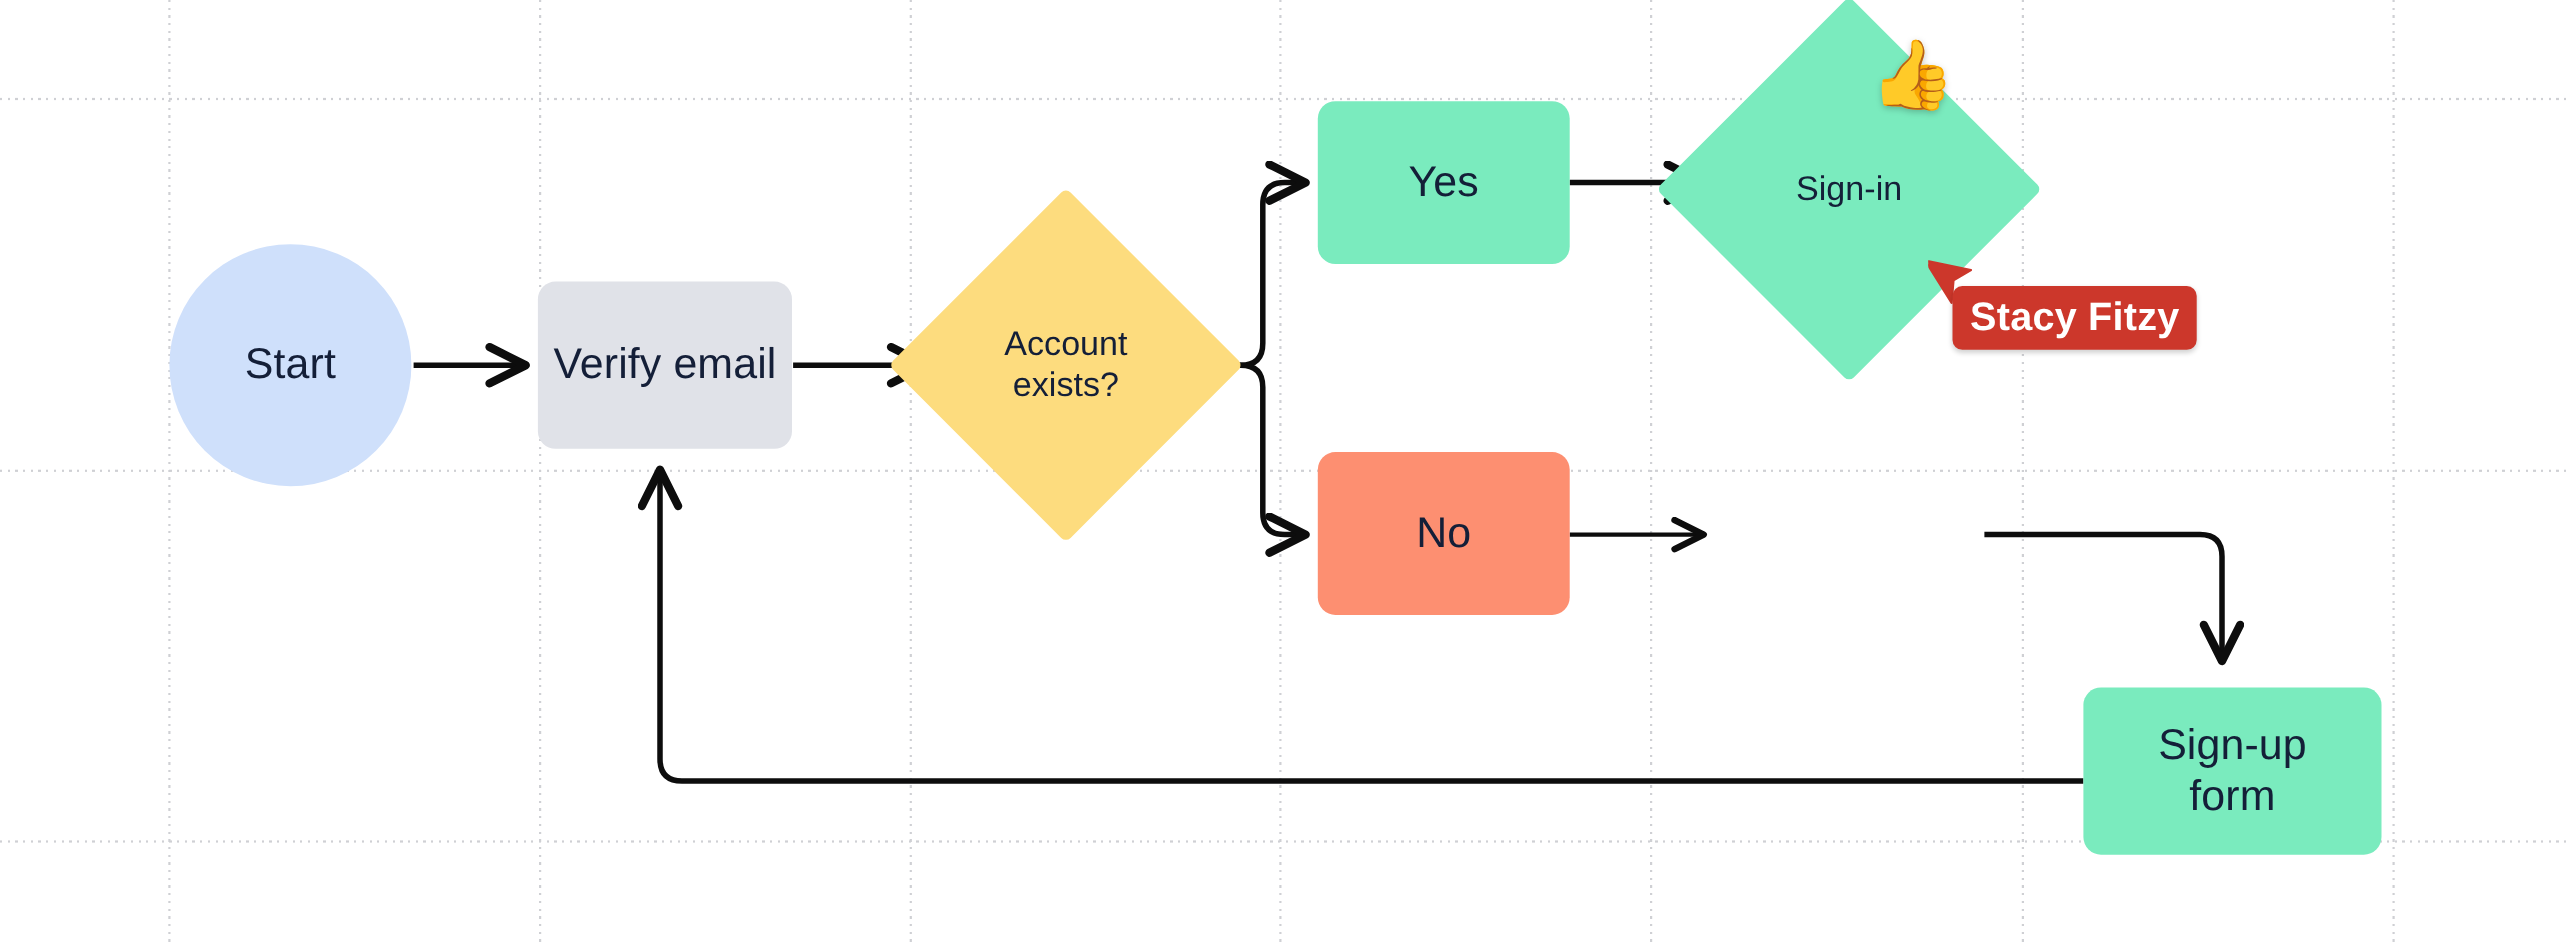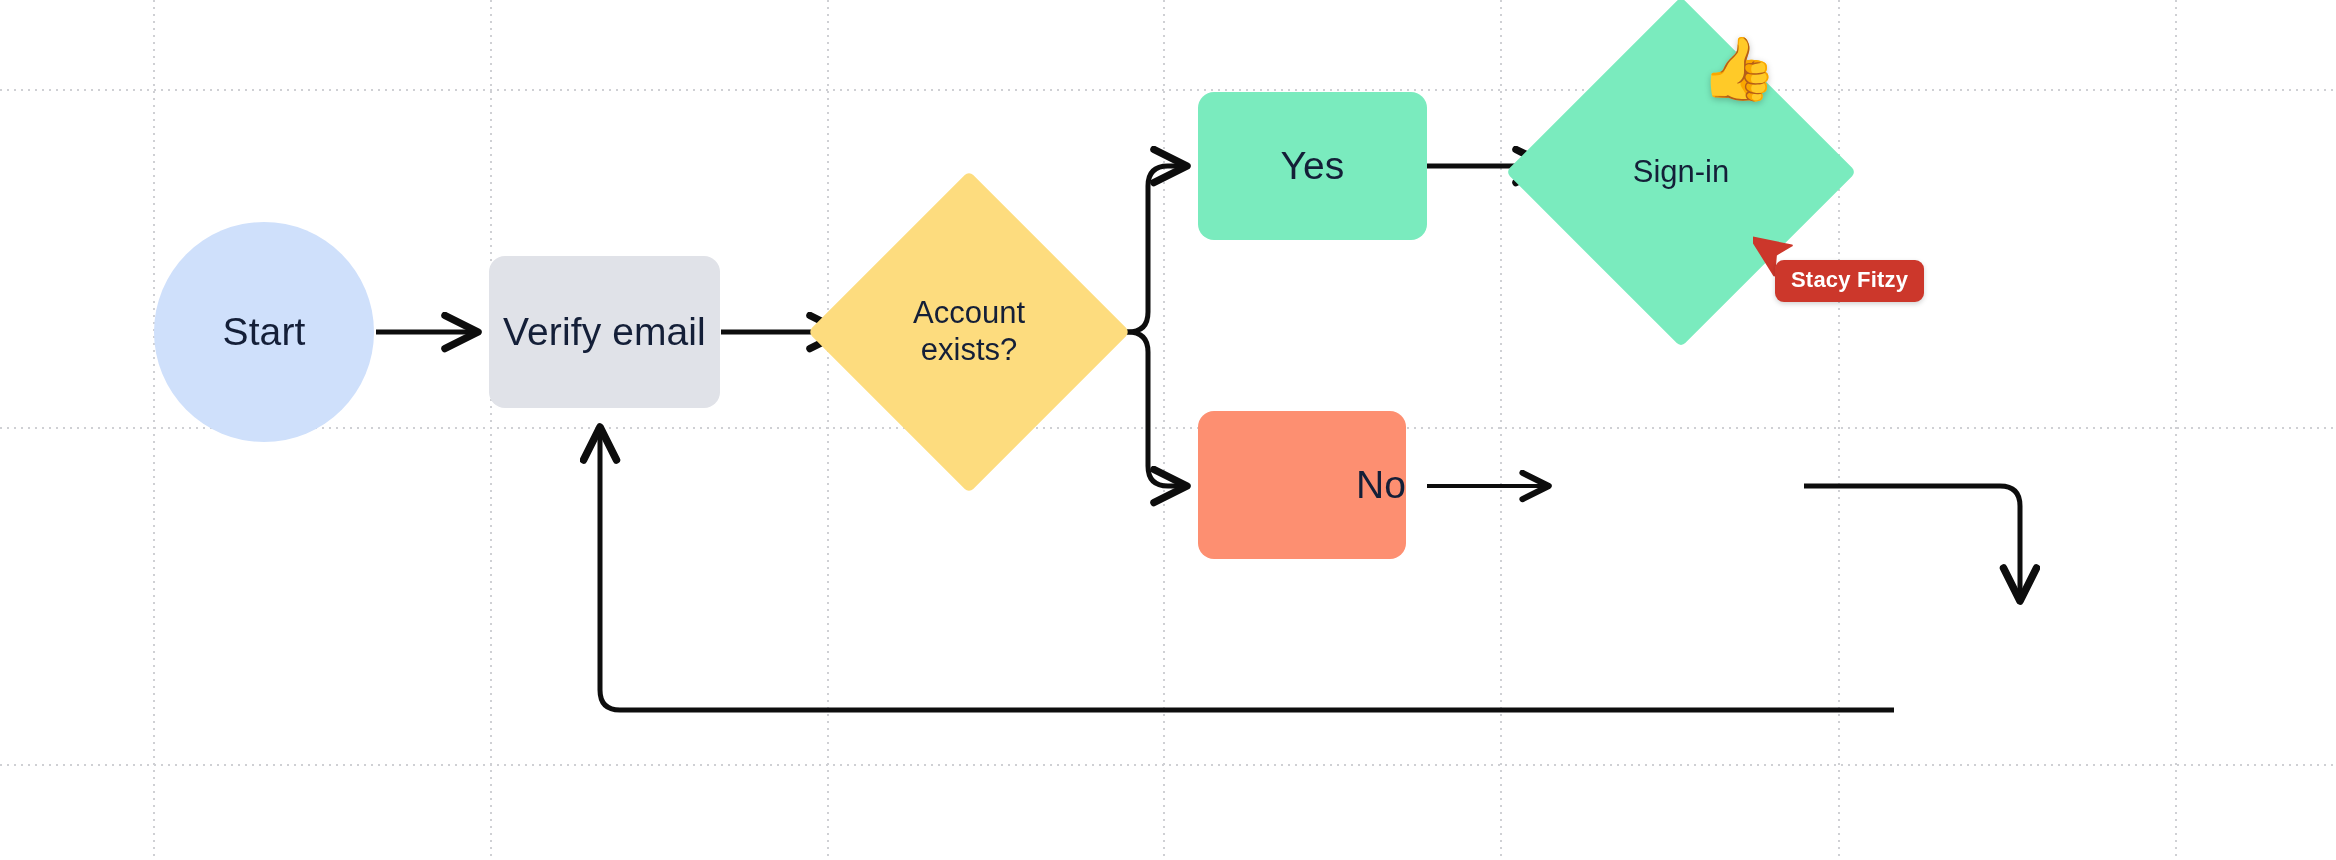--- a/index.html
+++ b/index.html
@@ -124,21 +124,21 @@
     left: 0;
     top: 0;
   }
   .cursor-label {
     position: absolute;
     left: 22px;
     top: 32px;
     border-radius: 9px;
     padding: 7px 16px 9px 16px;
     color: #ffffff;
-    font-size: 22px;
+    font-size: 36px;
     font-weight: 700;
     letter-spacing: 0.2px;
     white-space: nowrap;
     box-shadow: 0 2px 5px rgba(0,0,0,0.18);
   }
 </style>
 </head>
 <body>
 
 <div id="canvas">
@@ -197,25 +197,29 @@
 
   <div class="node node-rect" style="left:1198px; top:92px; width:229px; height:148px; background:#7aebbe;">
     <span>Yes</span>
   </div>
 
   <div class="node-diamond-wrap" style="left:1557px; top:48px; width:248px; height:248px;">
     <div class="diamond-shape" style="background:#7aebbe;"></div>
     <div class="diamond-label">Sign-in</div>
   </div>
 
-  <div class="node node-rect" style="left:1198px; top:411px; width:208px; height:148px; background:#fd8f71;justify-content:flex-end;">
+  <div class="node node-rect" style="left:1198px; top:411px; width:229px; height:148px; background:#fd8f71;">
     <span>No</span>
   </div>
 
 
+  <div class="node node-rect" style="left:1894px; top:625px; width:271px; height:152px; background:#7aebbe;">
+    <span>Sign-up
+form</span>
+  </div>
 
   <div class="sticker" style="left:1700px; top:30px;">
     <span>👍</span>
   </div>
 
   <div class="cursor-group" style="left:1753px; top:228px;">
     <svg class="cursor-arrow" width="46" height="52" viewBox="0 0 46 52">
       <path d="M3 2 L40 23 L22 27 L14 46 Z" fill="#cc372b" stroke="#cc372b" stroke-width="2" stroke-linejoin="round" transform="rotate(-18 22 24)"></path>
     </svg>
     <div class="cursor-label" style="background:#cc372b;">Stacy Fitzy</div>

